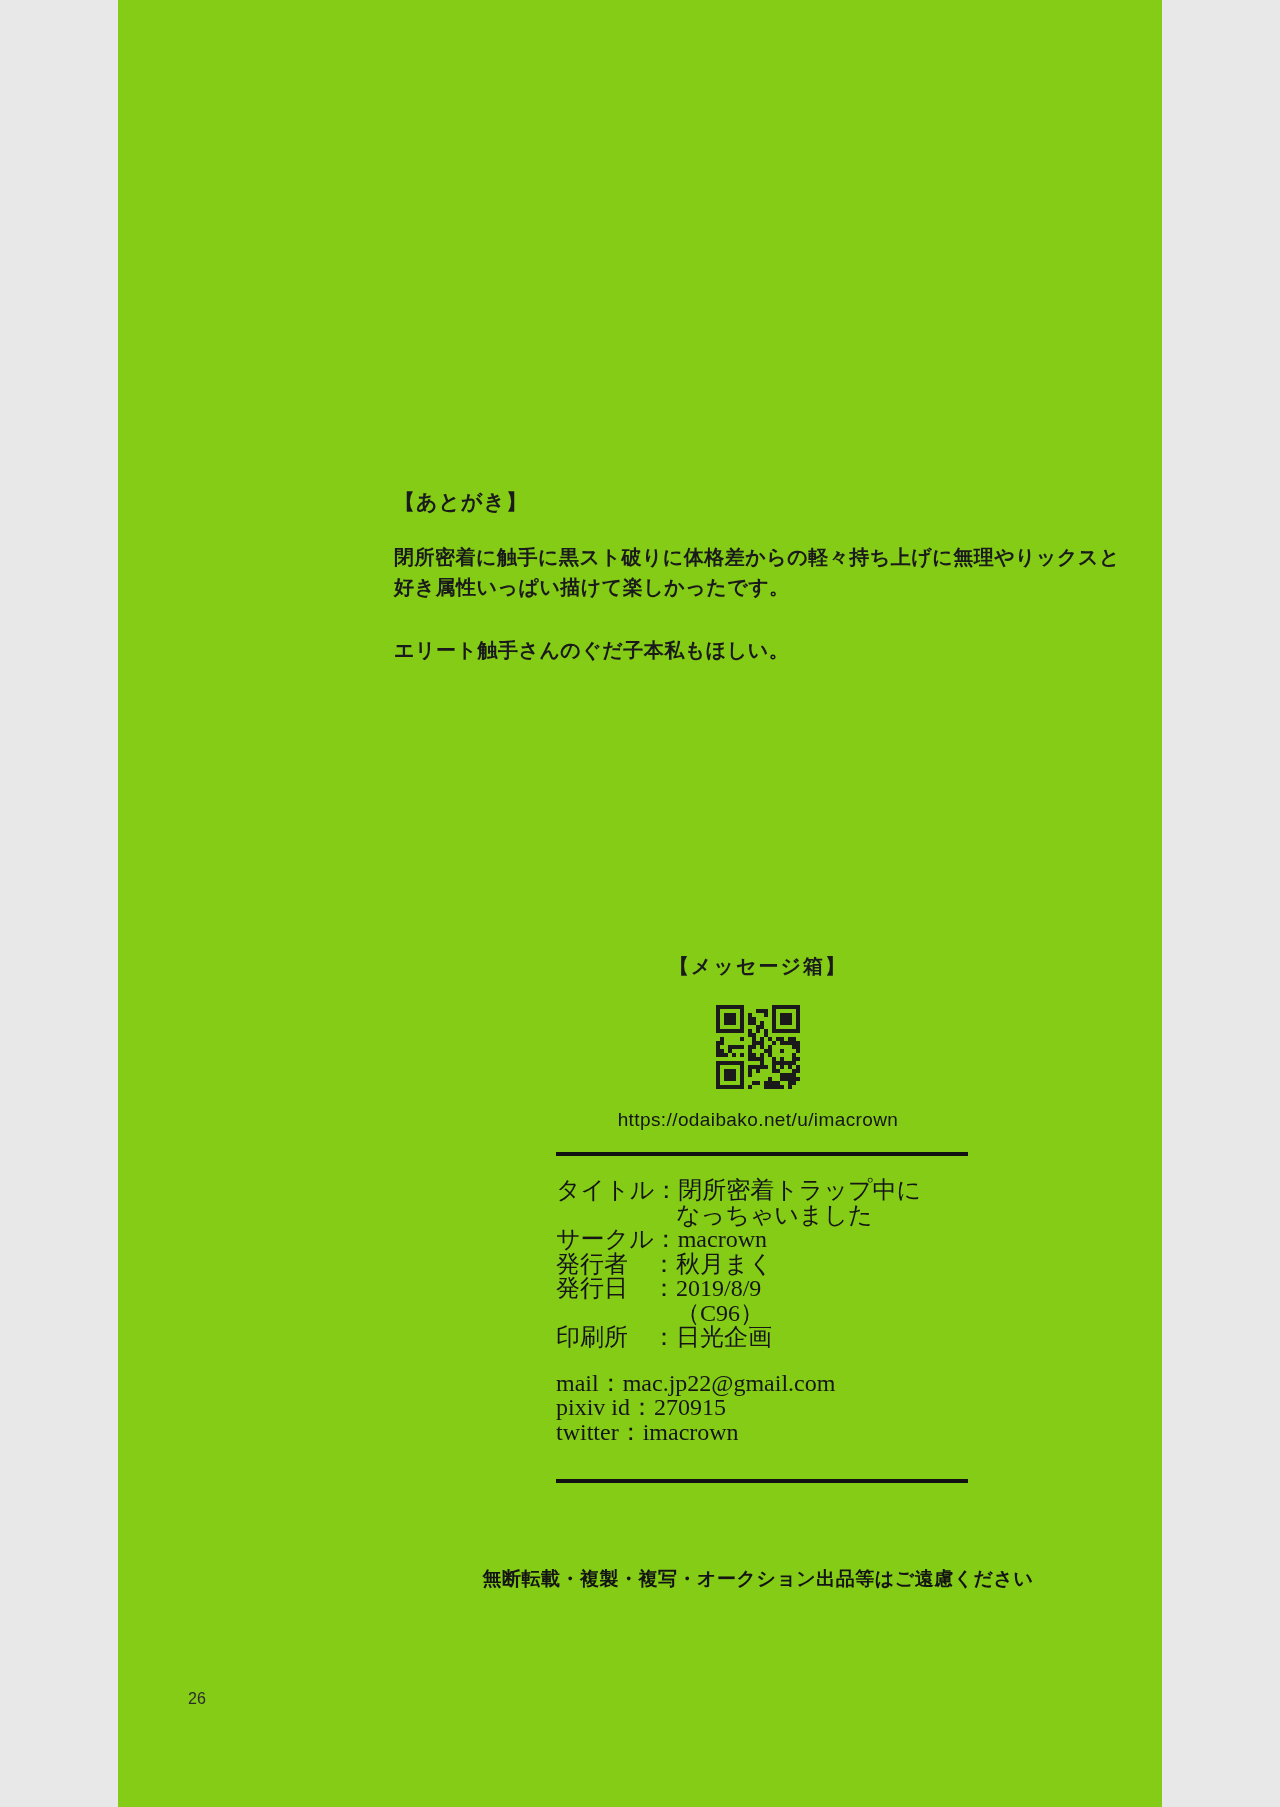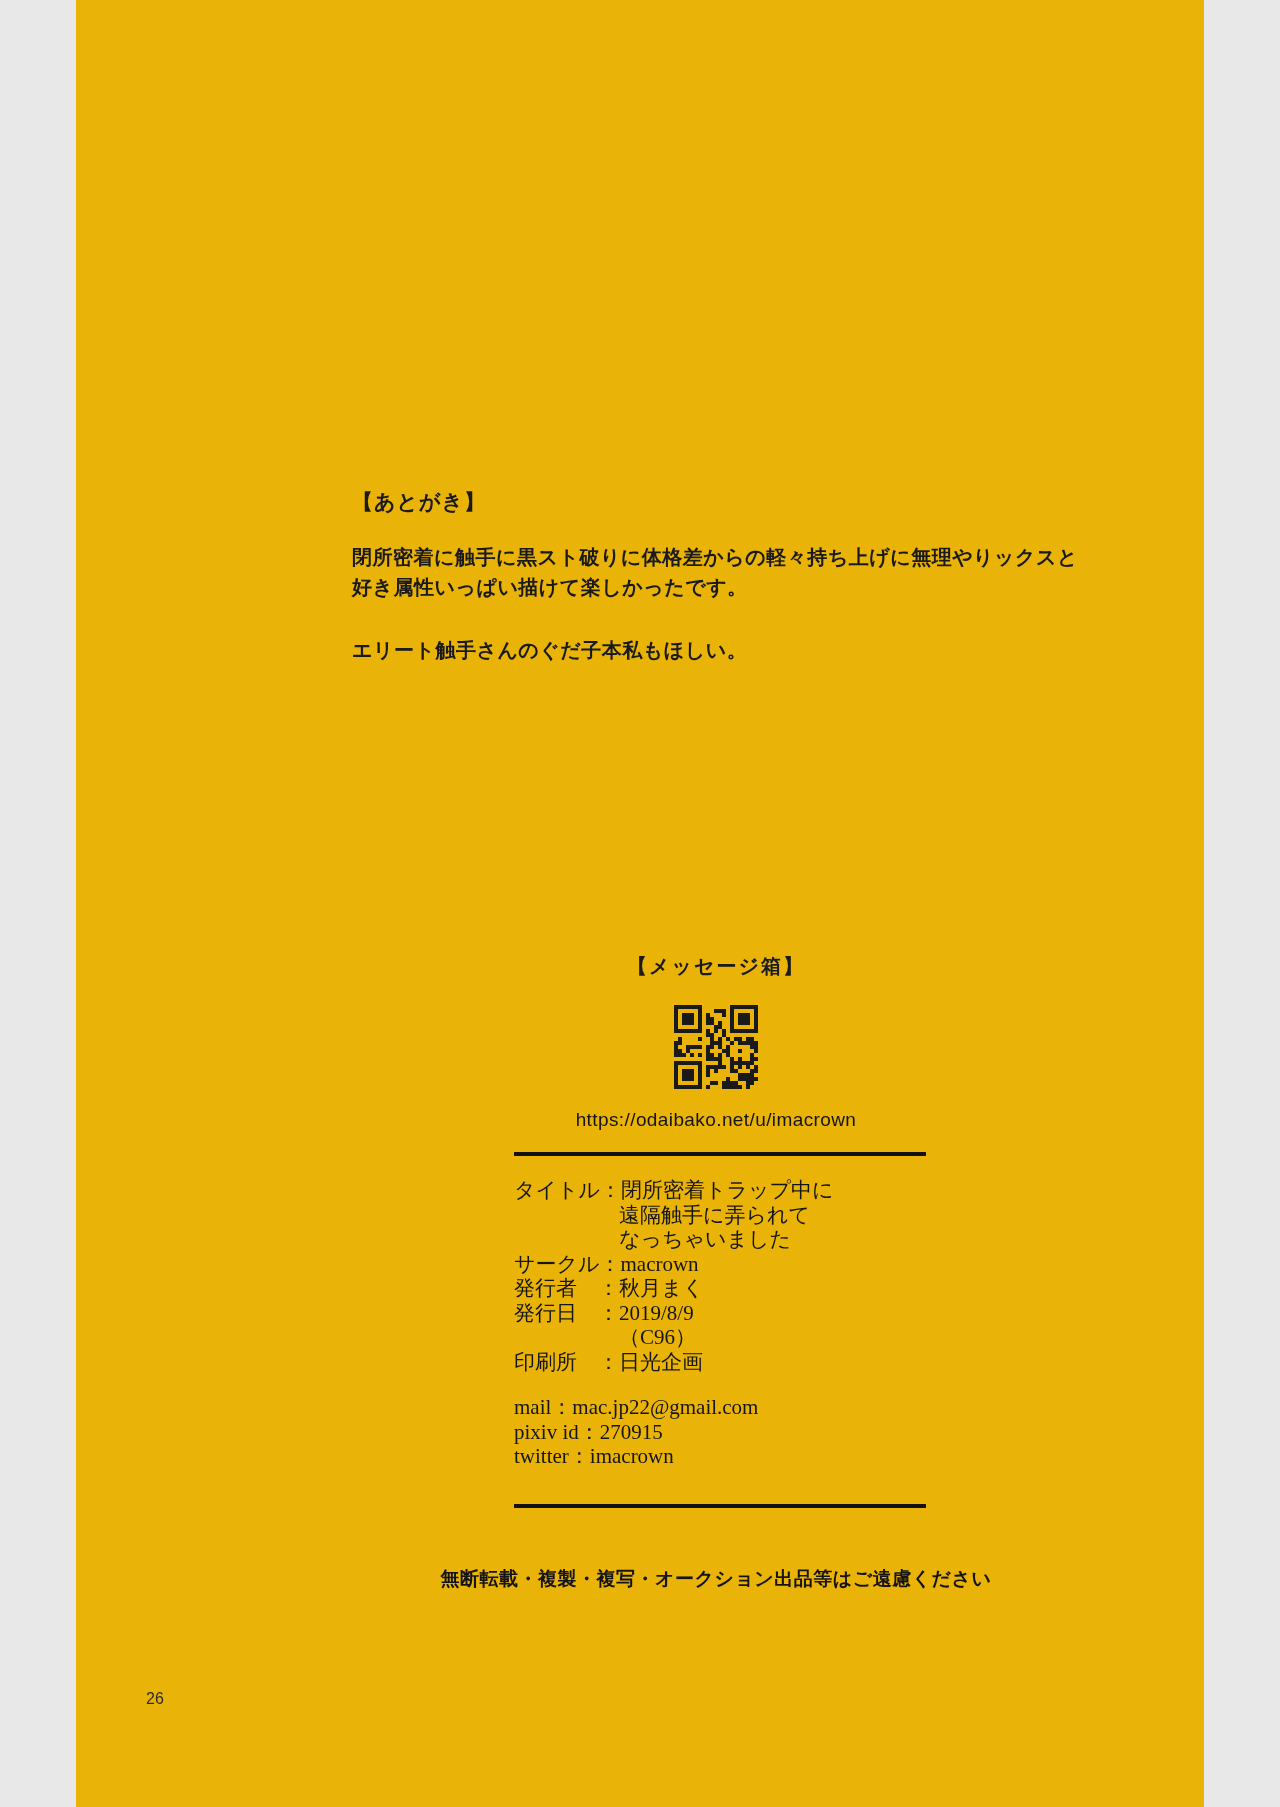--- a/index.html
+++ b/index.html
@@ -1,20 +1,20 @@
 <!DOCTYPE html>
 <html><head>
 <meta charset="utf-8">
 <style>
   html,body{margin:0;padding:0;background:#e8e8e8;}
   .page{
     position:relative;
-    width:1128px;height:1807px;
+    width:1044px;height:1807px;
     margin:0 auto;
-    background:#eab308;
+    background:#84cc16;
     color:#1a1a1a;
     overflow:hidden;
     font-family:"Liberation Serif", serif;
   }
   
   .afterword{position:absolute;left:276px;top:488px;width:790px;}
   .afterword-heading{
     font-family:"Liberation Sans", sans-serif;
     font-size:21px;font-weight:700;letter-spacing:1px;margin:0 0 28px 0;
   }
@@ -27,21 +27,21 @@
   .qr-wrap svg{display:block;}
   .message-url{
     font-family:"Liberation Sans", sans-serif;
     font-size:19px;font-weight:500;letter-spacing:0.4px;margin-top:20px;color:#141414;
   }
   
   .colophon{position:absolute;left:438px;top:1152px;width:412px;}
   .rule{height:4px;background:#121212;width:412px;}
   .colophon-rows{margin-top:22px;}
   .colophon-row{
-    font-size:21px;line-height:24.5px;white-space:pre;color:#151515;
+    font-size:24px;line-height:24.5px;white-space:pre;color:#151515;
   }
   .colophon-contact{margin-top:21px;}
   .rule-bottom{margin-top:35px;}
   
   .notice{
     position:absolute;left:0;top:1566px;width:1280px;text-align:center;
     font-size:19px;font-weight:700;letter-spacing:0.5px;color:#141414;
   }
   
   .pagenum{
@@ -207,21 +207,20 @@
           <rect x="72" y="80" width="4" height="4" fill="#1a1a1a"></rect>
         </svg>
       </div>
     <div class="message-url">https://odaibako.net/u/imacrown</div>
   </section>
 
   <section class="colophon">
     <div class="rule"></div>
     <div class="colophon-rows">
       <div class="colophon-row">タイトル：閉所密着トラップ中に</div>
-      <div class="colophon-row">　　　　　遠隔触手に弄られて</div>
       <div class="colophon-row">　　　　　なっちゃいました</div>
       <div class="colophon-row">サークル：macrown</div>
       <div class="colophon-row">発行者　：秋月まく</div>
       <div class="colophon-row">発行日　：2019/8/9</div>
       <div class="colophon-row">　　　　　（C96）</div>
       <div class="colophon-row">印刷所　：日光企画</div>
     </div>
     <div class="colophon-rows colophon-contact">
       <div class="colophon-row">mail：mac.jp22@gmail.com</div>
       <div class="colophon-row">pixiv id：270915</div>

